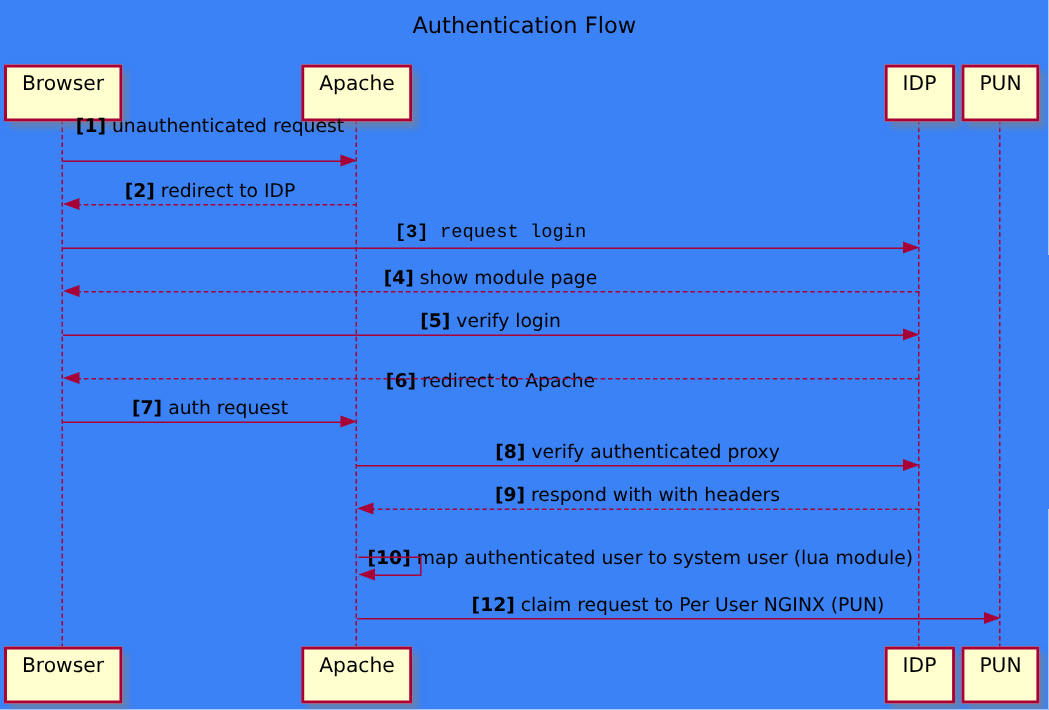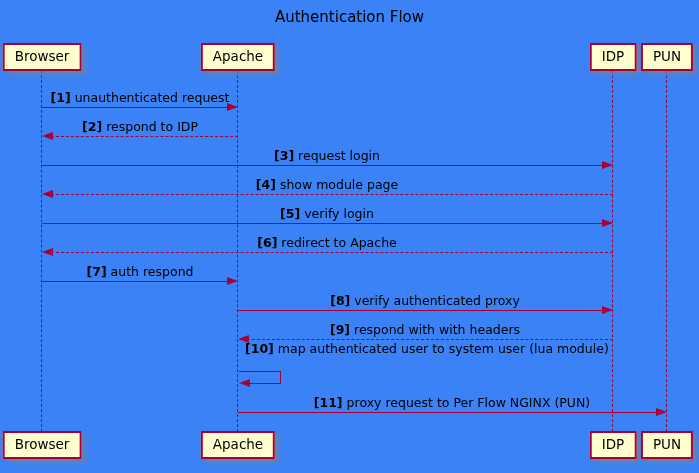--- a/index.html
+++ b/index.html
@@ -14,21 +14,21 @@
   .title {
     position:absolute; left:0; top:8px; width:699px;
     text-align:center; font-size:15px; color:#000;
   }
   .pbox {
     position:absolute;
     transform:translateX(-50%);
     background:#FEFECE;
     border:2px solid #A80036;
     box-shadow:4px 4px 4px rgba(130,130,130,0.55);
-    padding:1px 10px 2px 10px;
+    padding:1px 10px 12px 10px;
     font-size:13.5px;
     line-height:21px;
     white-space:nowrap;
   }
   .lifeline {
     position:absolute;
     width:0; border-left:1px dashed #A80036;
     top:70px; height:362px;
   }
   .mline { position:absolute; height:0; }
@@ -57,83 +57,83 @@
   <div class="lifeline" style="left:237px;"></div>
   <div class="lifeline" style="left:612px;"></div>
   <div class="lifeline" style="left:666px;"></div>
 
   <div class="pbox" style="left:42px;  top:43px;"><span>Browser</span></div>
   <div class="pbox" style="left:238px; top:43px;"><span>Apache</span></div>
   <div class="pbox" style="left:613px; top:43px;"><span>IDP</span></div>
   <div class="pbox" style="left:667px; top:43px;"><span>PUN</span></div>
 
   <div>
-    <div class="mlabel center" style="left:140px; top:90px;"><span class="num">[1]</span> <span>unauthenticated request</span></div>
+    <div class="mlabel center" style="left:140px; top:76px;"><span class="num">[1]</span> <span>unauthenticated request</span></div>
     <div class="mline solid" style="left:42px; top:107px; width:194px;"></div>
     <div class="ah r" style="left:227px; top:103px;"></div>
   </div>
 
   <div>
-    <div class="mlabel center" style="left:140px; top:119px;"><span class="num">[2]</span> <span>respond to IDP</span></div>
+    <div class="mlabel center" style="left:140px; top:119px;"><span class="num">[2]</span> <span>redirect to IDP</span></div>
     <div class="mline dashed" style="left:46px; top:136px; width:192px;"></div>
     <div class="ah l" style="left:42px; top:132px;"></div>
   </div>
 
   <div>
-    <div class="mlabel center" style="left:327px; top:148px;"><span class="num">[3]</span> <span>request login</span></div>
+    <div class="mlabel center" style="left:327px; top:148px;font-family:Liberation Mono, monospace;"><span class="num">[3]</span> <span>request login</span></div>
     <div class="mline solid" style="left:42px; top:165px; width:569px;"></div>
     <div class="ah r" style="left:602px; top:161px;"></div>
   </div>
 
   <div>
     <div class="mlabel center" style="left:327px; top:177px;"><span class="num">[4]</span> <span>show module page</span></div>
     <div class="mline dashed" style="left:46px; top:194px; width:567px;"></div>
     <div class="ah l" style="left:42px; top:190px;"></div>
   </div>
 
   <div>
     <div class="mlabel center" style="left:327px; top:206px;"><span class="num">[5]</span> <span>verify login</span></div>
     <div class="mline solid" style="left:42px; top:223px; width:569px;"></div>
     <div class="ah r" style="left:602px; top:219px;"></div>
   </div>
 
   <div>
-    <div class="mlabel center" style="left:327px; top:235px;"><span class="num">[6]</span> <span>redirect to Apache</span></div>
+    <div class="mlabel center" style="left:327px; top:246px;"><span class="num">[6]</span> <span>redirect to Apache</span></div>
     <div class="mline dashed" style="left:46px; top:252px; width:567px;"></div>
     <div class="ah l" style="left:42px; top:248px;"></div>
   </div>
 
   <div>
-    <div class="mlabel center" style="left:140px; top:264px;"><span class="num">[7]</span> <span>auth respond</span></div>
+    <div class="mlabel center" style="left:140px; top:264px;"><span class="num">[7]</span> <span>auth request</span></div>
     <div class="mline solid" style="left:42px; top:281px; width:194px;"></div>
     <div class="ah r" style="left:227px; top:277px;"></div>
   </div>
 
   <div>
     <div class="mlabel center" style="left:425px; top:293px;"><span class="num">[8]</span> <span>verify authenticated proxy</span></div>
     <div class="mline solid" style="left:238px; top:310px; width:373px;"></div>
     <div class="ah r" style="left:602px; top:306px;"></div>
   </div>
 
   <div>
     <div class="mlabel center" style="left:425px; top:322px;"><span class="num">[9]</span> <span>respond with with headers</span></div>
     <div class="mline dashed" style="left:242px; top:339px; width:371px;"></div>
     <div class="ah l" style="left:238px; top:335px;"></div>
   </div>
 
   <div>
-    <div class="mlabel" style="left:245px; top:341px;"><span class="num">[10]</span> <span>map authenticated user to system user (lua module)</span></div>
+    <div class="mlabel" style="left:245px; top:364px;"><span class="num">[10]</span> <span>map authenticated user to system user (lua module)</span></div>
     <div class="mline solid" style="left:239px; top:371px; width:42px;"></div>
     <div class="vline" style="left:280px; top:371px; height:12px;"></div>
     <div class="mline solid" style="left:249px; top:383px; width:32px;"></div>
     <div class="ah l" style="left:239px; top:379px;"></div>
   </div>
 
   <div>
-    <div class="mlabel center" style="left:452px; top:395px;"><span class="num">[11]</span> <span>proxy request to Per Flow NGINX (PUN)</span></div>
+    <div class="mlabel center" style="left:452px; top:395px;"><span class="num">[12]</span> <span>claim request to Per User NGINX (PUN)</span></div>
     <div class="mline solid" style="left:238px; top:412px; width:427px;"></div>
     <div class="ah r" style="left:656px; top:408px;"></div>
   </div>
 
   <div class="pbox" style="left:42px;  top:431px;"><span>Browser</span></div>
   <div class="pbox" style="left:238px; top:431px;"><span>Apache</span></div>
   <div class="pbox" style="left:613px; top:431px;"><span>IDP</span></div>
   <div class="pbox" style="left:667px; top:431px;"><span>PUN</span></div>
 
 </div>

